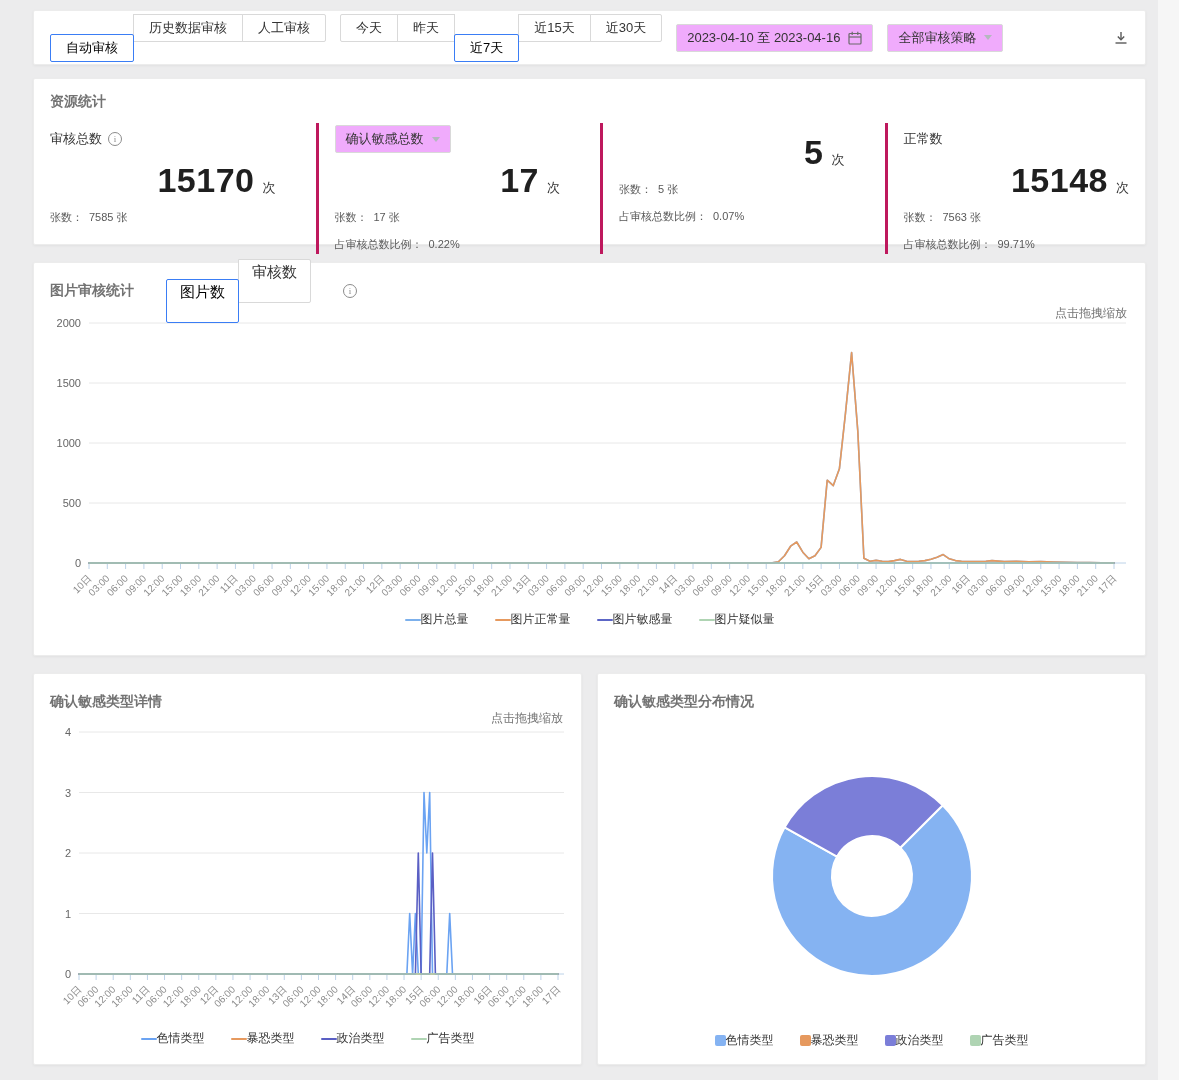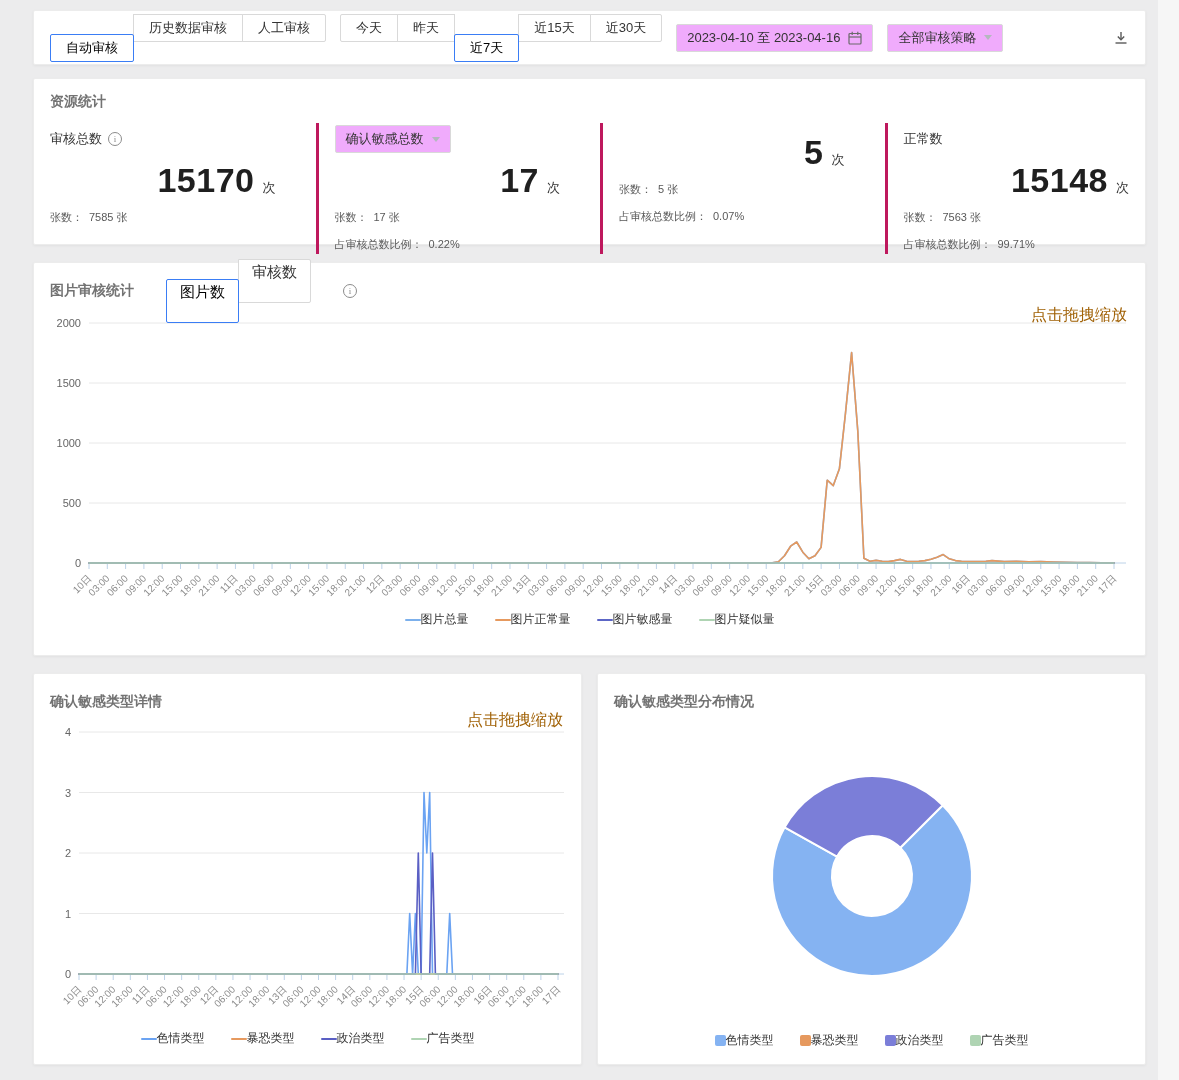--- a/index.html
+++ b/index.html
@@ -53,21 +53,21 @@
     display:inline-flex; align-items:center; justify-content:center;
     font-size:9px; color:#8c8c8c; font-family:"Liberation Serif",serif; flex:0 0 auto;
   }
   
   #trend-card  { left:33px;  top:262px; width:1113px; height:394px; padding:14px 0 0; }
   #detail-card { left:33px;  top:673px; width:549px;  height:392px; padding:14px 0 0; }
   #pie-card    { left:597px; top:673px; width:549px;  height:392px; padding:14px 0 0; }
   .chart-header { display:flex; align-items:center; gap:32px; padding:0 16px; height:28px; }
   .tab-group { display:flex; }
   .tab { height:44px; padding:0 13px; line-height:24px; font-size:15px; }
-  .zoom-hint { position:absolute; right:18px; font-size:16px; color:#a16207; }
+  .zoom-hint { position:absolute; right:18px; font-size:12px; color:#737373; }
   #trend-card .zoom-hint { top:42px; }
   #detail-card .zoom-hint { top:36px; }
   .legend-row { display:flex; justify-content:center; align-items:center; gap:26px; margin-top:4px; }
   .legend-item { display:flex; align-items:center; cursor:pointer; font-size:12px; color:#333; }
   .legend-line { width:16px; height:2px; border-radius:1px; }
   .legend-square { width:11px; height:11px; border-radius:2px; }
   svg { display:block; }
   #main-chart { margin-top:10px; }
   #detail-chart { margin-top:8px; }
   

